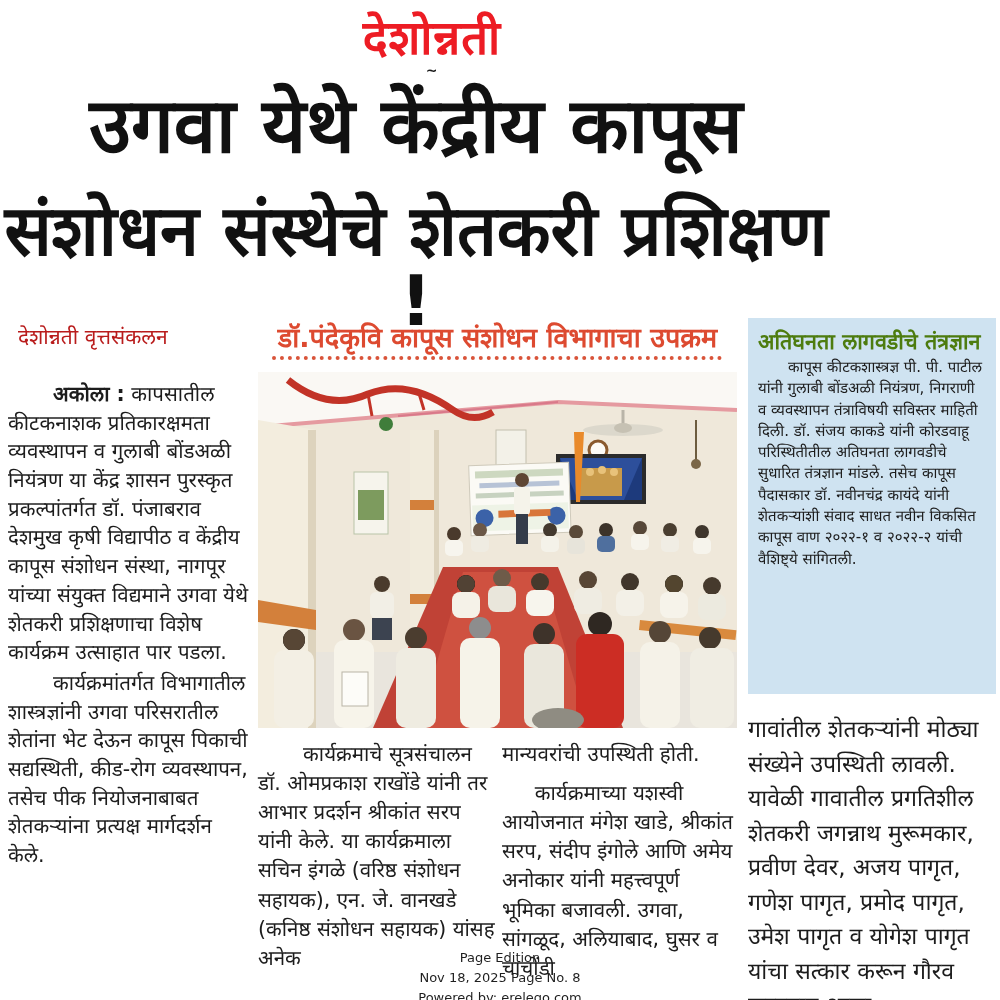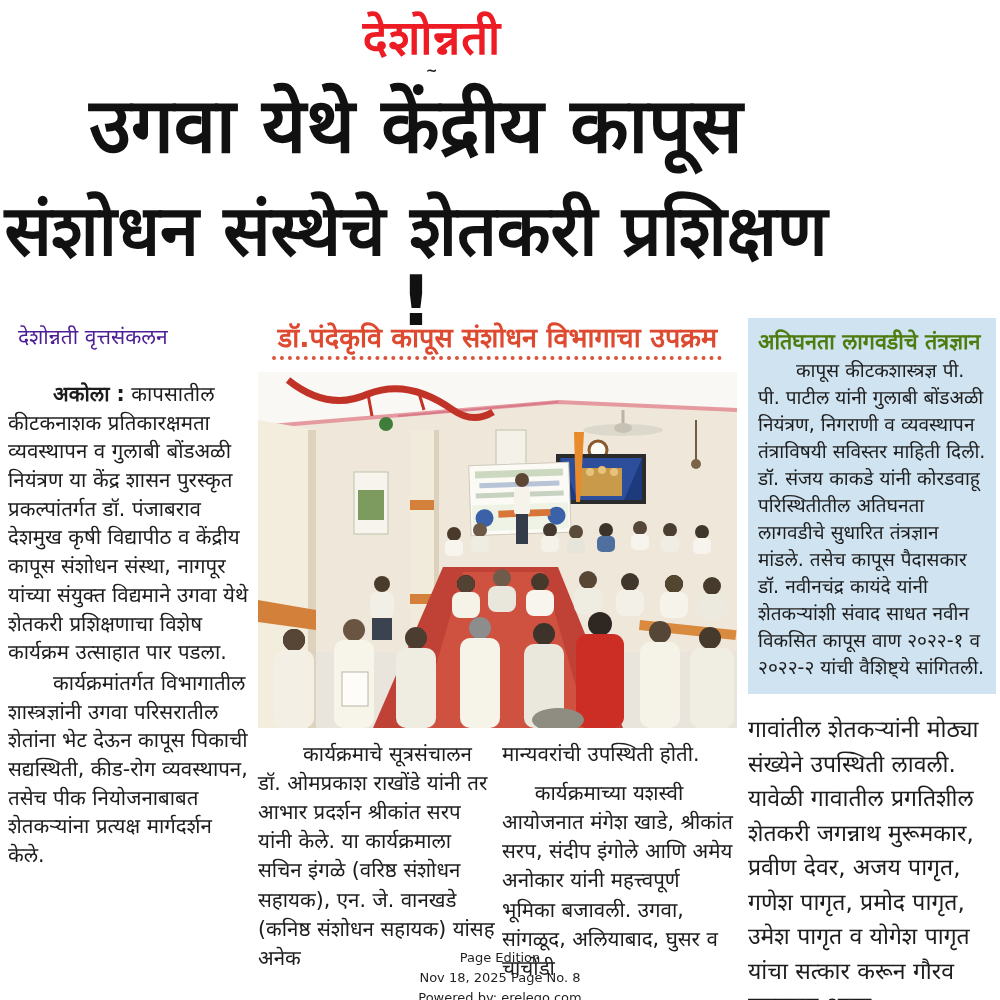--- a/index.html
+++ b/index.html
@@ -7,21 +7,21 @@
   .page{position:relative;width:1000px;height:1000px;background:#ffffff;overflow:hidden;}
 
   .masthead{position:absolute;top:4px;left:0;width:864px;text-align:center;
     font-size:47px;font-weight:800;letter-spacing:1px;}
   .masthead-mark{display:block;font-size:14px;line-height:4px;color:#1c1c1c;}
 
   .headline{position:absolute;left:0;width:832px;text-align:center;font-weight:800;color:#111;}
   .headline.l1{top:88px;font-size:76px;line-height:1.0;}
   .headline.l2{top:196px;font-size:70px;line-height:1.0;}
 
-  .byline{position:absolute;left:18px;top:322px;font-size:21px;color:#4c1d95;}
+  .byline{position:absolute;left:18px;top:322px;font-size:21px;color:#b91c1c;}
 
   .photo-caption{position:absolute;left:258px;top:318px;width:479px;text-align:center;
     font-size:27px;font-weight:700;}
   .caption-dots{position:absolute;left:272px;top:356px;width:450px;border-bottom:4px dotted #d9543a;}
 
   .photo-frame{position:absolute;left:258px;top:372px;width:479px;height:356px;overflow:hidden;
     background:#efe9dd;}
 
   .col{position:absolute;text-align:left;}
   .col p{margin:0 0 10px 0;}
@@ -29,21 +29,21 @@
   .left-col p{text-indent:2.2em;margin-bottom:2px;}
   .mid-col1{left:258px;top:740px;width:238px;font-size:20.5px;line-height:1.42;}
   .mid-col1 p{text-indent:2.2em;}
   .mid-col2{left:502px;top:740px;width:236px;font-size:20.5px;line-height:1.42;}
   .mid-col2 p.cont{text-indent:0;}
   .mid-col2 p.ind{text-indent:1.6em;margin-top:0;}
 
   .highlight-box{position:absolute;left:748px;top:318px;width:248px;min-height:376px;
     box-sizing:border-box;padding:8px 10px 10px 10px;}
   .highlight-box h3{margin:0 0 2px 0;font-size:21.5px;font-weight:800;color:#4d7c0f;}
-  .highlight-box p{margin:0;font-size:19px;line-height:1.42;text-indent:2.0em;}
+  .highlight-box p{margin:0;font-size:15px;line-height:1.42;text-indent:2.0em;}
 
   .right-bottom{left:748px;top:712px;width:248px;font-size:23px;line-height:1.5;}
 
   .footer{position:absolute;left:0;top:948px;width:1000px;text-align:center;
     font-size:13px;line-height:1.55;color:#1f1f1f;}
 
   b.dateline{font-weight:800;}
 </style>
 </head>
 <body>

